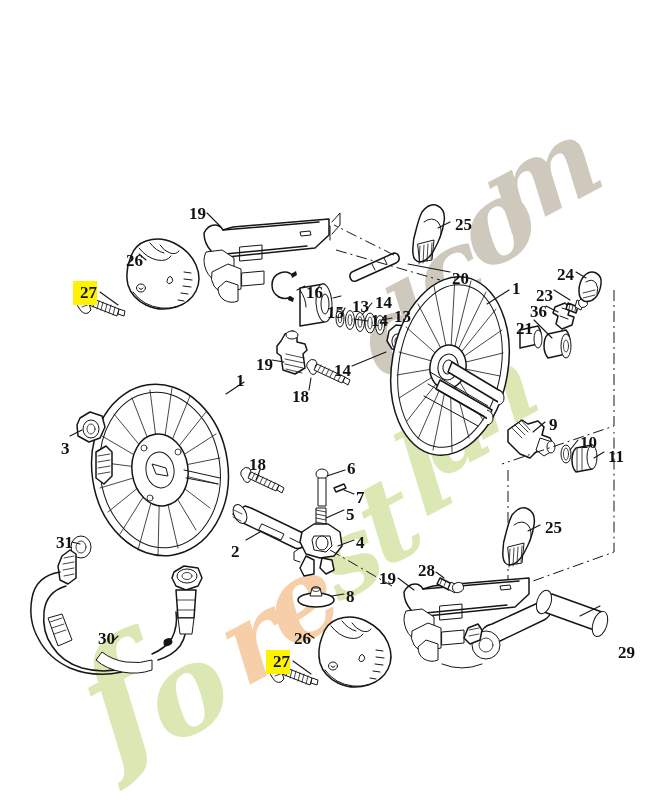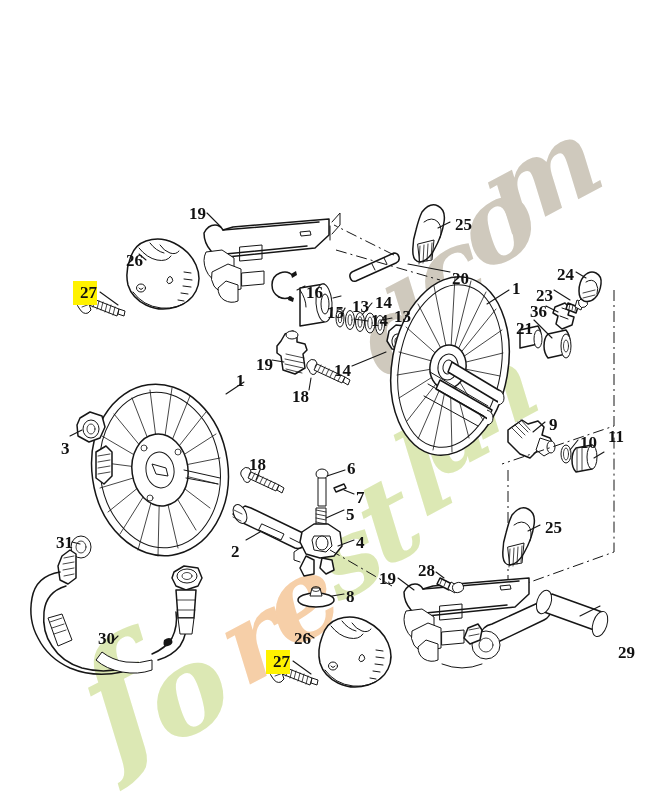--- a/index.html
+++ b/index.html
@@ -475,21 +475,21 @@
       <div class="lbl" style="left: 292px; top: 388px;">18</div>
       <div class="lbl" style="left: 455px; top: 216px;">25</div>
       <div class="lbl" style="left: 452px; top: 270px;">20</div>
       <div class="lbl" style="left: 512px; top: 280px;">1</div>
       <div class="lbl" style="left: 557px; top: 266px;">24</div>
       <div class="lbl" style="left: 536px; top: 287px;">23</div>
       <div class="lbl" style="left: 530px; top: 303px;">36</div>
       <div class="lbl" style="left: 516px; top: 320px;">21</div>
       <div class="lbl" style="left: 549px; top: 416px;">9</div>
       <div class="lbl" style="left: 580px; top: 434px; text-align: center;">10</div>
-      <div class="lbl" style="left: 608px; top: 428px;">11</div>
+      <div class="lbl" style="left: 608px; top: 448px;">11</div>
       <div class="lbl" style="left: 236px; top: 372px;">1</div>
       <div class="lbl" style="left: 61px; top: 440px;">3</div>
       <div class="lbl" style="left: 249px; top: 456px;">18</div>
       <div class="lbl" style="left: 231px; top: 543px;">2</div>
       <div class="lbl" style="left: 347px; top: 460px;">6</div>
       <div class="lbl" style="left: 356px; top: 489px;">7</div>
       <div class="lbl" style="left: 346px; top: 506px;">5</div>
       <div class="lbl" style="left: 356px; top: 534px;">4</div>
       <div class="lbl" style="left: 346px; top: 588px;">8</div>
       <div class="lbl" style="left: 56px; top: 534px;">31</div>

